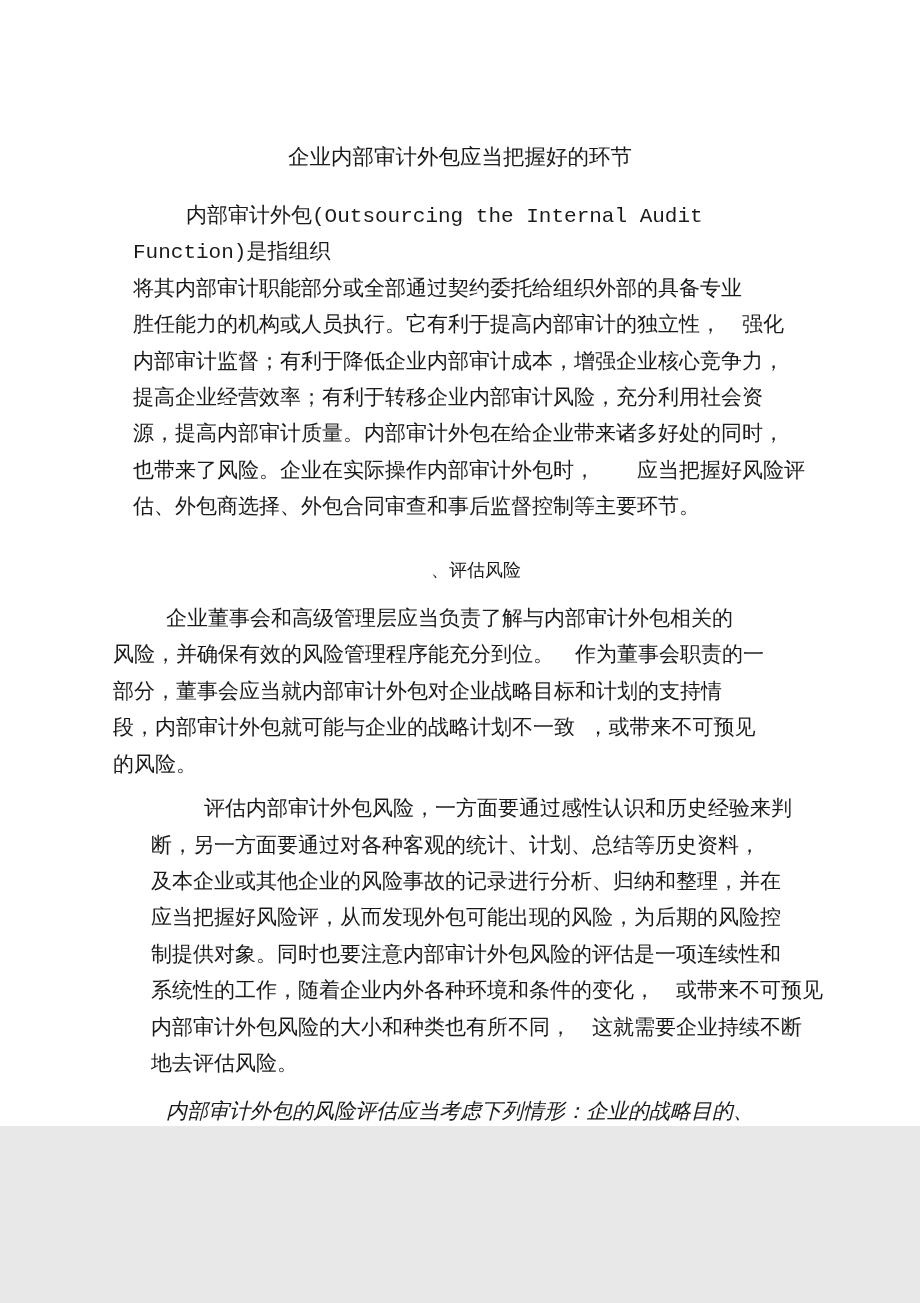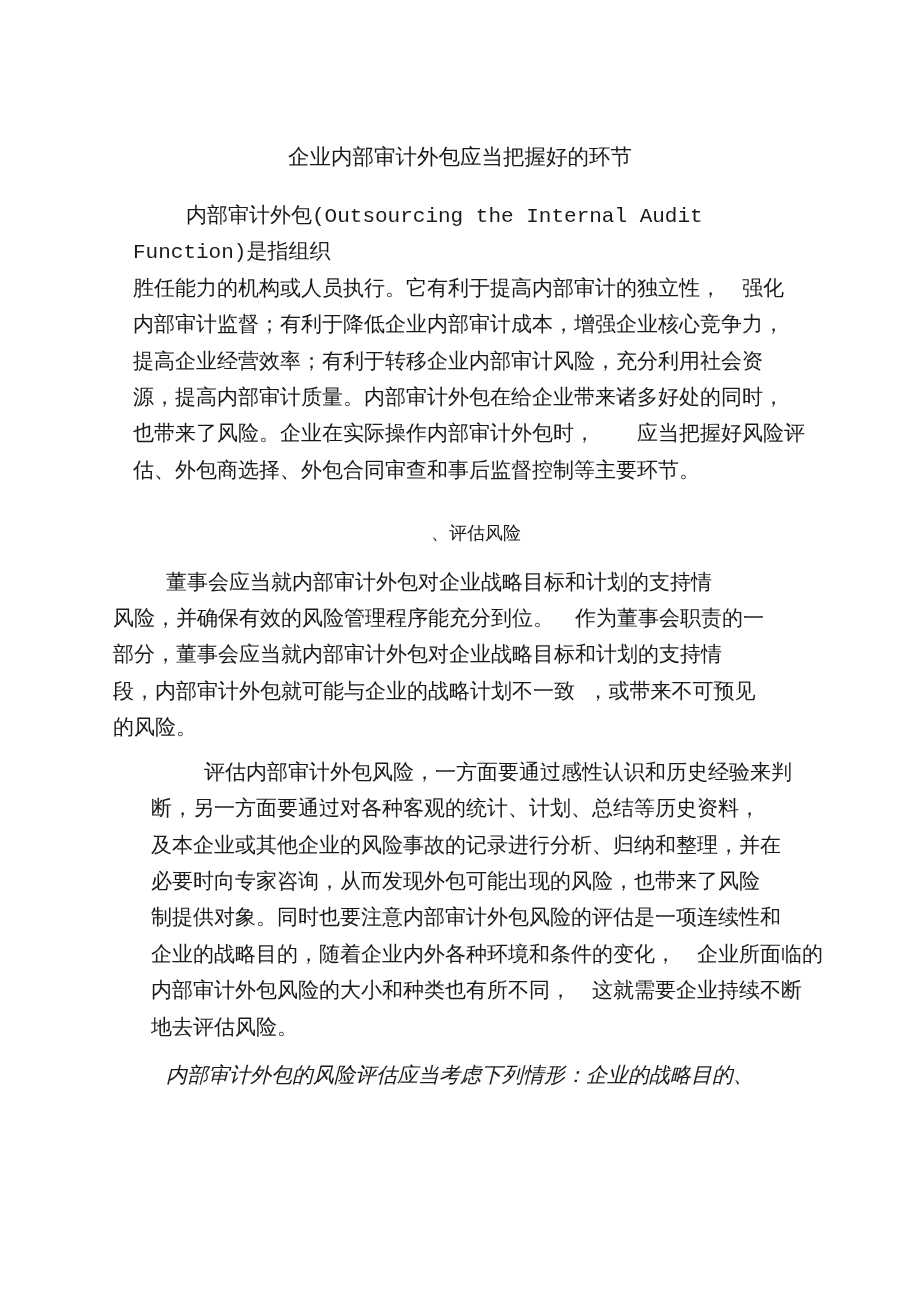--- a/index.html
+++ b/index.html
@@ -1,19 +1,19 @@
 <!DOCTYPE html>
 <html><head>
 <meta charset="utf-8">
 <style>
   html,body{margin:0;padding:0;background:#e8e8e8;}
   .page{
     position:relative;
     width:920px;
-    height:1303px;
+    height:1126px;
     margin:0 auto;
     background:#ffffff;
     overflow:hidden;
     color:#1a1a1a;
     font-family:"Liberation Mono","DejaVu Sans Mono","Liberation Serif","DejaVu Serif",serif;
   }
   .content{
     padding:142px 145px 0 113px;
   }
   .doc-title{
@@ -47,42 +47,43 @@
 </head>
 <body>
 
 <div class="page">
   <div class="content">
     <div class="doc-title">企业内部审计外包应当把握好的环节</div>
     <div id="doc-body">
         <div class="block b0">
           <div class="line indent">内部审计外包(Outsourcing the Internal Audit</div>
           <div class="line">Function)是指组织</div>
+          <div class="line">将其内部审计职能部分或全部通过契约委托给组织外部的具备专业</div>
           <div class="line">胜任能力的机构或人员执行。它有利于提高内部审计的独立性，　强化</div>
           <div class="line">内部审计监督；有利于降低企业内部审计成本，增强企业核心竞争力，</div>
           <div class="line">提高企业经营效率；有利于转移企业内部审计风险，充分利用社会资</div>
           <div class="line">源，提高内部审计质量。内部审计外包在给企业带来诸多好处的同时，</div>
           <div class="line">也带来了风险。企业在实际操作内部审计外包时，　　应当把握好风险评</div>
           <div class="line">估、外包商选择、外包合同审查和事后监督控制等主要环节。</div>
         </div>
         <div class="block b1 heading">、评估风险</div>
         <div class="block b2">
-          <div class="line indent">董事会应当就内部审计外包对企业战略目标和计划的支持情</div>
+          <div class="line indent">企业董事会和高级管理层应当负责了解与内部审计外包相关的</div>
           <div class="line">风险，并确保有效的风险管理程序能充分到位。　作为董事会职责的一</div>
           <div class="line">部分，董事会应当就内部审计外包对企业战略目标和计划的支持情</div>
           <div class="line">段，内部审计外包就可能与企业的战略计划不一致 ，或带来不可预见</div>
           <div class="line">的风险。</div>
         </div>
         <div class="block b3">
           <div class="line indent">评估内部审计外包风险，一方面要通过感性认识和历史经验来判</div>
           <div class="line">断，另一方面要通过对各种客观的统计、计划、总结等历史资料，</div>
           <div class="line">及本企业或其他企业的风险事故的记录进行分析、归纳和整理，并在</div>
-          <div class="line">必要时向专家咨询，从而发现外包可能出现的风险，也带来了风险</div>
+          <div class="line">应当把握好风险评，从而发现外包可能出现的风险，为后期的风险控</div>
           <div class="line">制提供对象。同时也要注意内部审计外包风险的评估是一项连续性和</div>
-          <div class="line">企业的战略目的，随着企业内外各种环境和条件的变化，　企业所面临的</div>
+          <div class="line">系统性的工作，随着企业内外各种环境和条件的变化，　或带来不可预见</div>
           <div class="line">内部审计外包风险的大小和种类也有所不同，　这就需要企业持续不断</div>
           <div class="line">地去评估风险。</div>
         </div>
         <div class="block b4">
           <div class="line indent">内部审计外包的风险评估应当考虑下列情形：企业的战略目的、</div>
         </div>
       </div>
   </div>
 </div>
 

